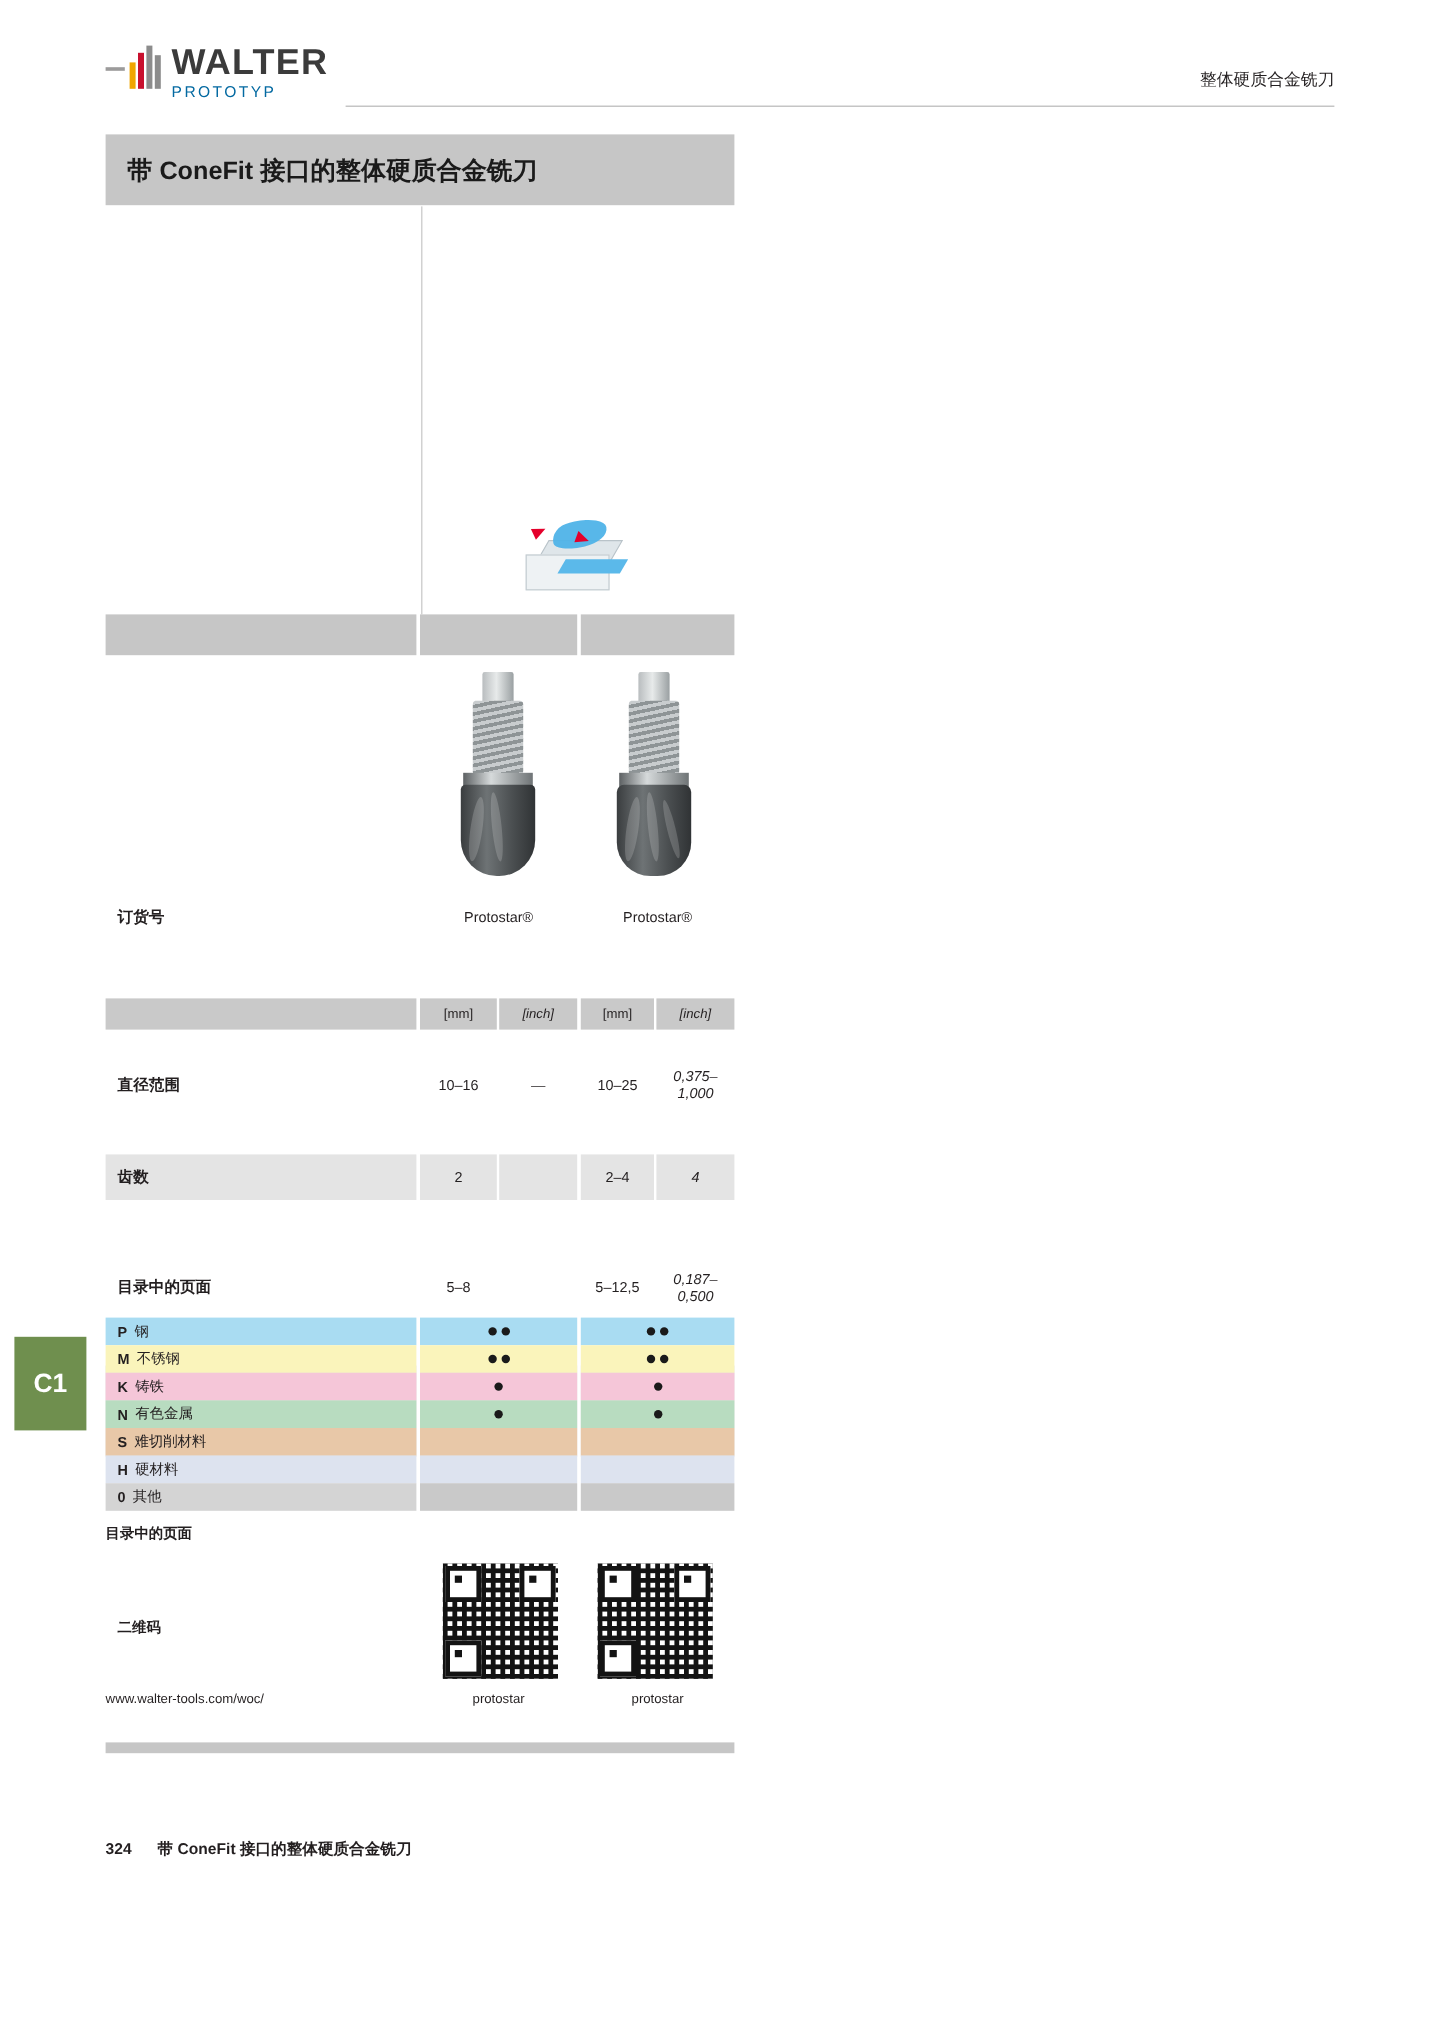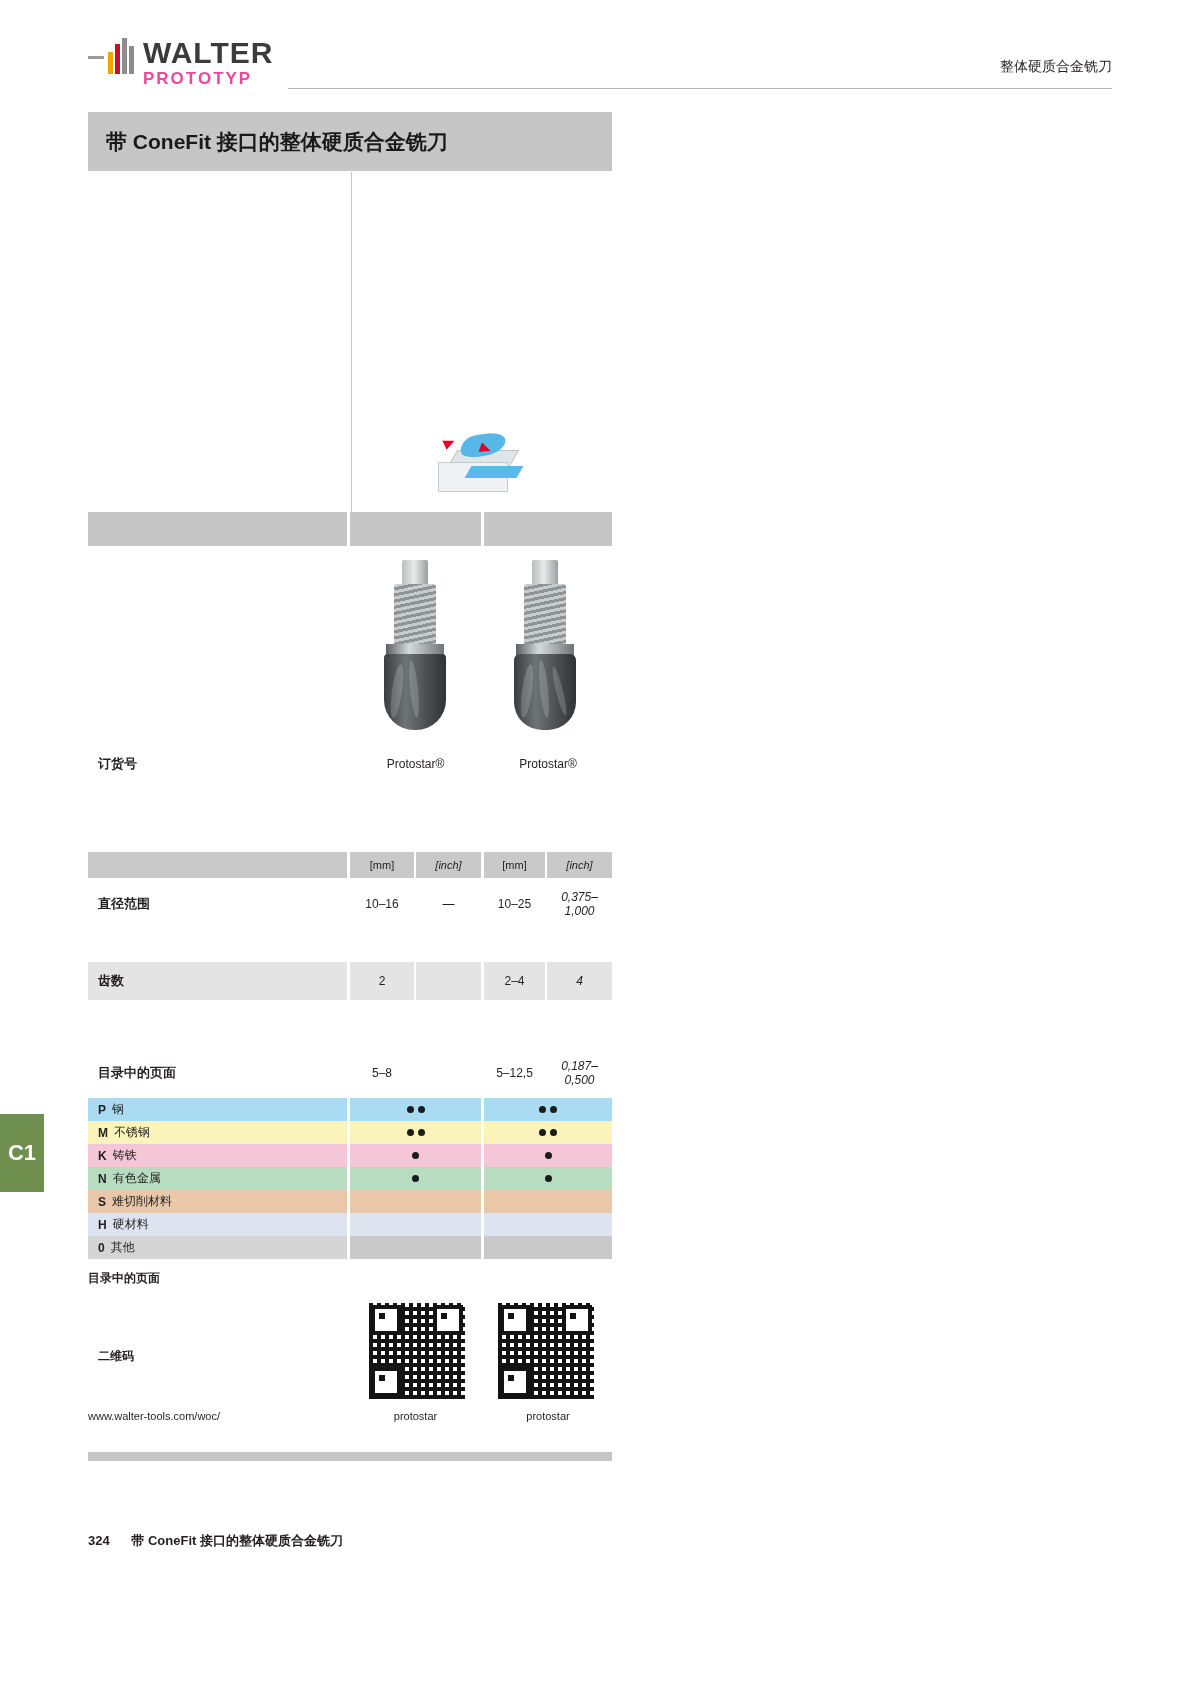--- a/index.html
+++ b/index.html
@@ -58,25 +58,24 @@
   }
   .logo-word {
     font-family: "Liberation Sans", sans-serif;
     font-size: 30px;
     font-weight: bold;
     letter-spacing: 1px;
     color: #3b3b3b;
   }
   .logo-sub {
     font-family: "Liberation Sans", sans-serif;
-    font-size: 17px;
+    font-size: 13px;
     letter-spacing: 2px;
-    color: #ec4899;
+    color: #0369a1;
     margin-top: 2px;
-    font-weight: bold;
   }
   .header-rule {
     position: absolute;
     left: 288px;
     top: 88px;
     width: 824px;
     height: 1px;
     background: #b7b7b7;
   }
   .header-title {
@@ -288,21 +287,21 @@
     justify-content: center;
     text-align: center;
   }
   .spec-row .v1 { left: 262px; width: 64px; }
   .spec-row .v2 { left: 328px; width: 65px; }
   .spec-row .v3 { left: 396px; width: 61px; }
   .spec-row .v4 { left: 459px; width: 65px; }
   .spec-row .vwide-left { left: 262px; width: 131px; }
   .spec-row .vwide-right { left: 396px; width: 128px; }
 
-  .bg-grey { background: #c9c9c9; margin-top: 20px; }
+  .bg-grey { background: #c9c9c9; }
   .bg-light { background: #e4e4e4; }
   .bg-white { background: #ffffff; }
 
   
   .row-order {
     top: 742px;
     height: 44px;
   }
   .row-order .lbl { height: 44px; font-weight: bold; font-size: 13px; }
   .row-order .v { height: 44px; font-size: 12px; }
@@ -448,23 +447,23 @@
     left: 88px;
     top: 1452px;
     width: 524px;
     height: 9px;
     background: #c6c6c6;
   }
 
   
   .side-tab {
     position: absolute;
-    left: 0;
+    left: 12px;
     top: 1114px;
-    width: 44px;
+    width: 60px;
     height: 78px;
     background: #6f8f4e;
     color: #ffffff;
     display: flex;
     align-items: center;
     justify-content: center;
     font-size: 22px;
     font-weight: bold;
   }
 

